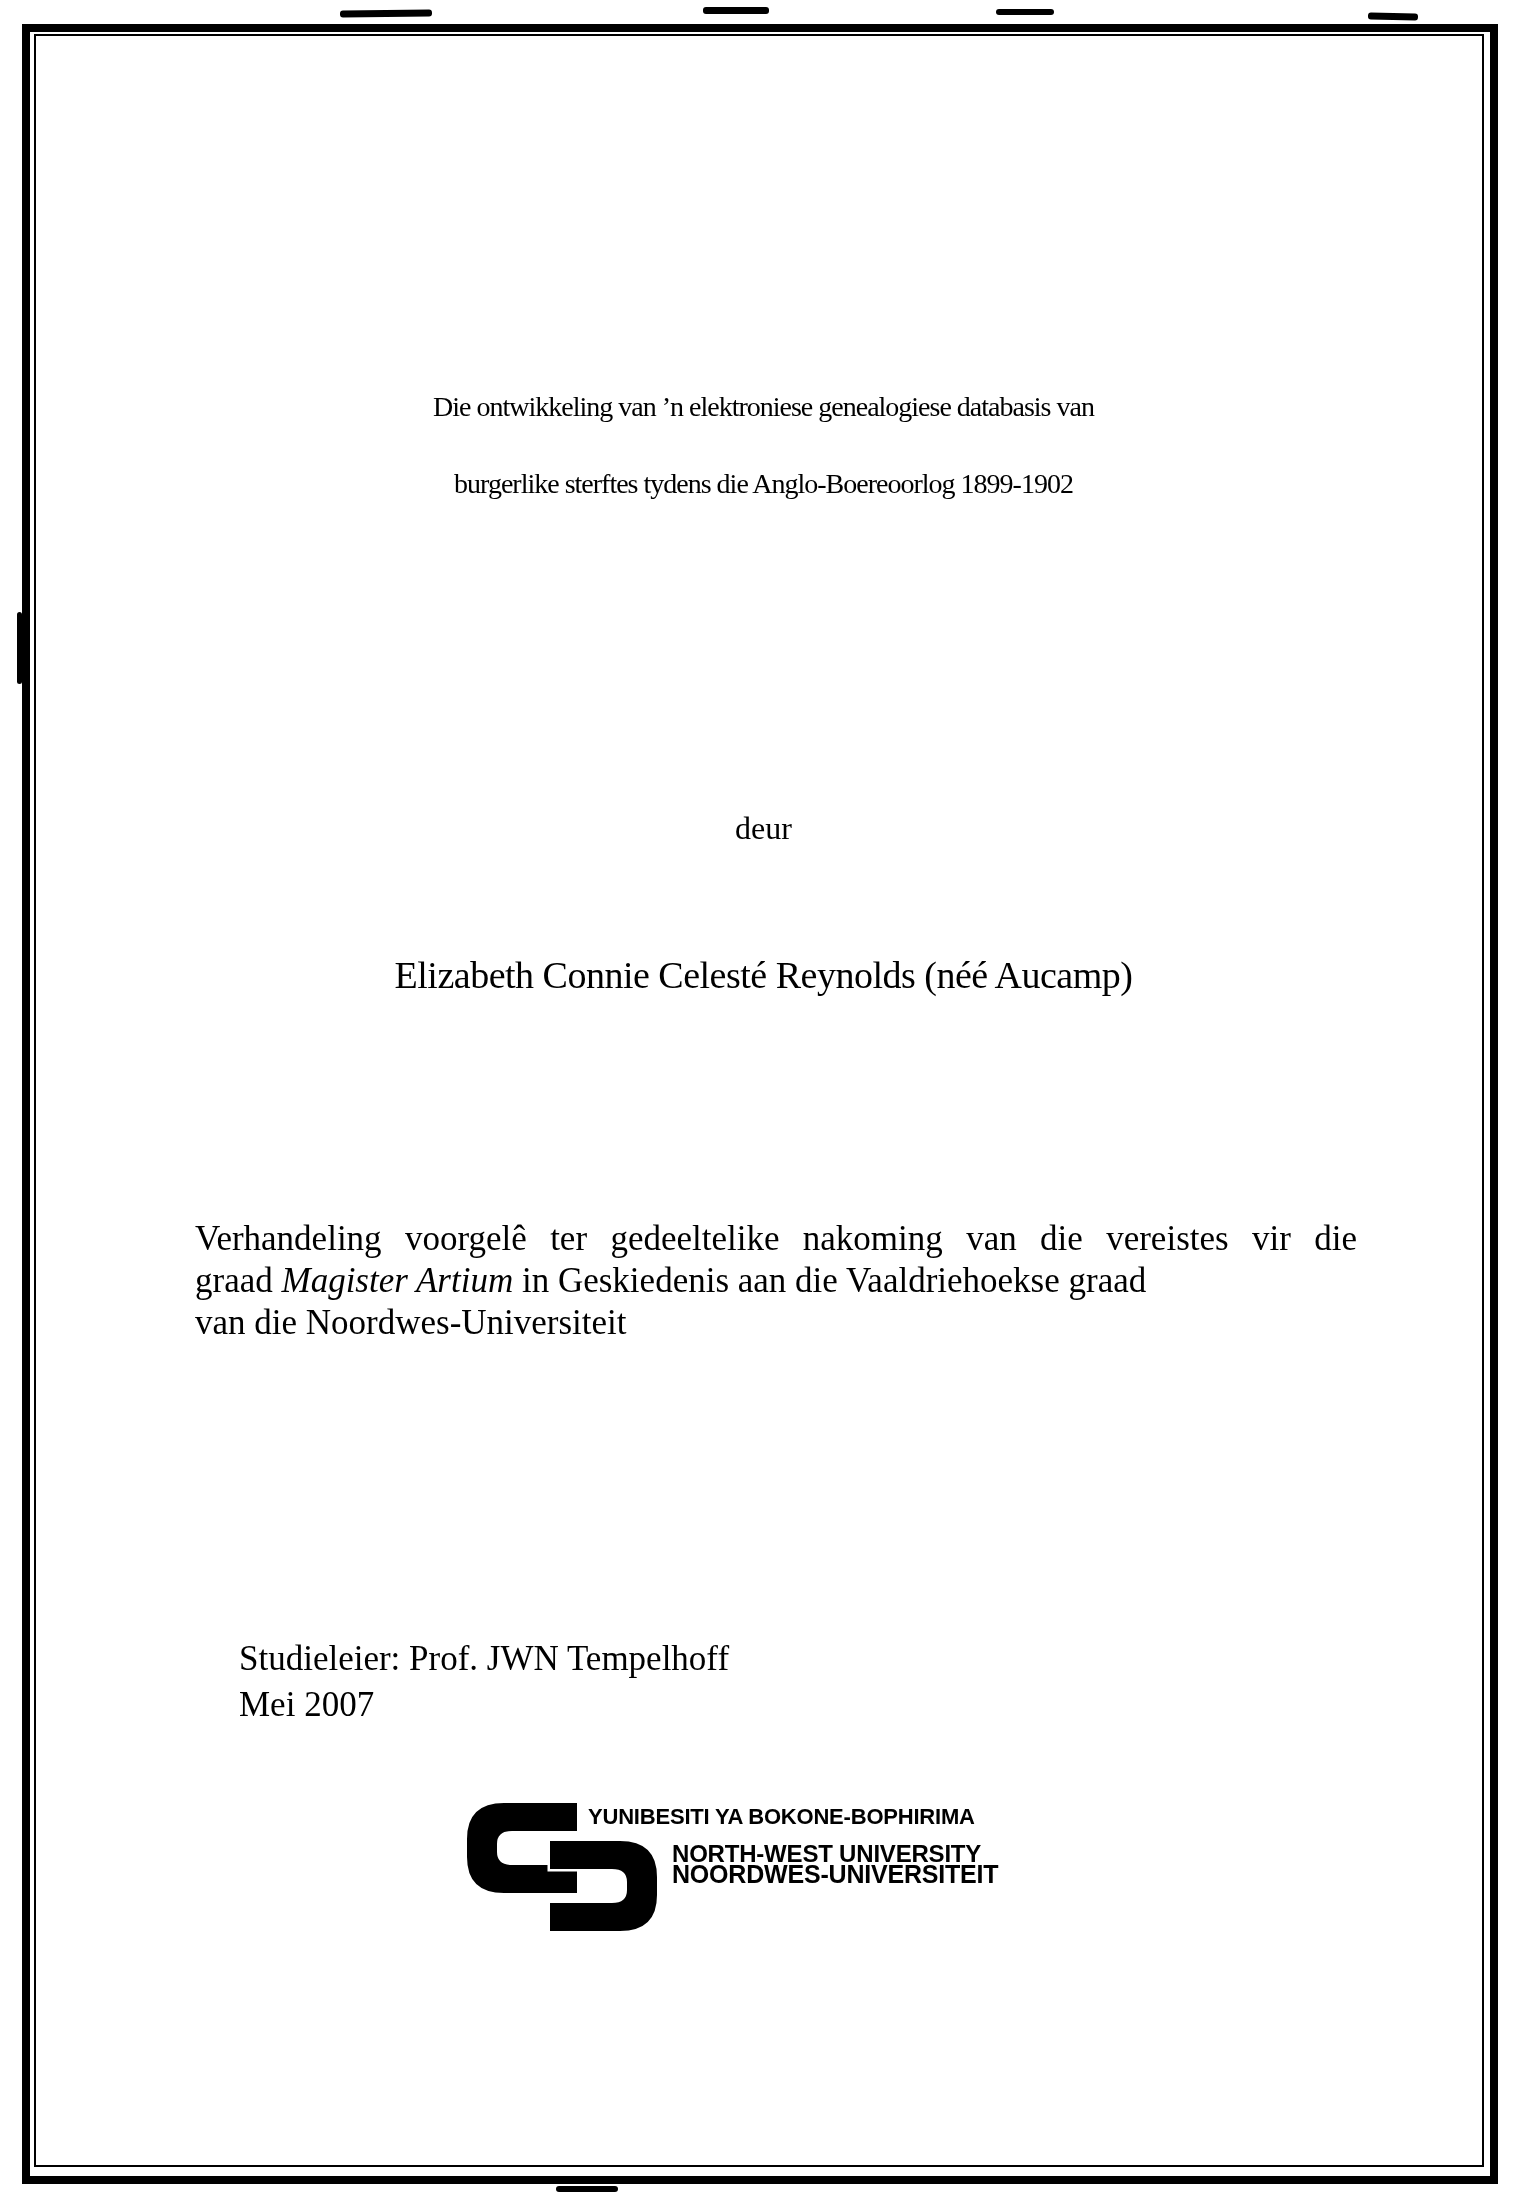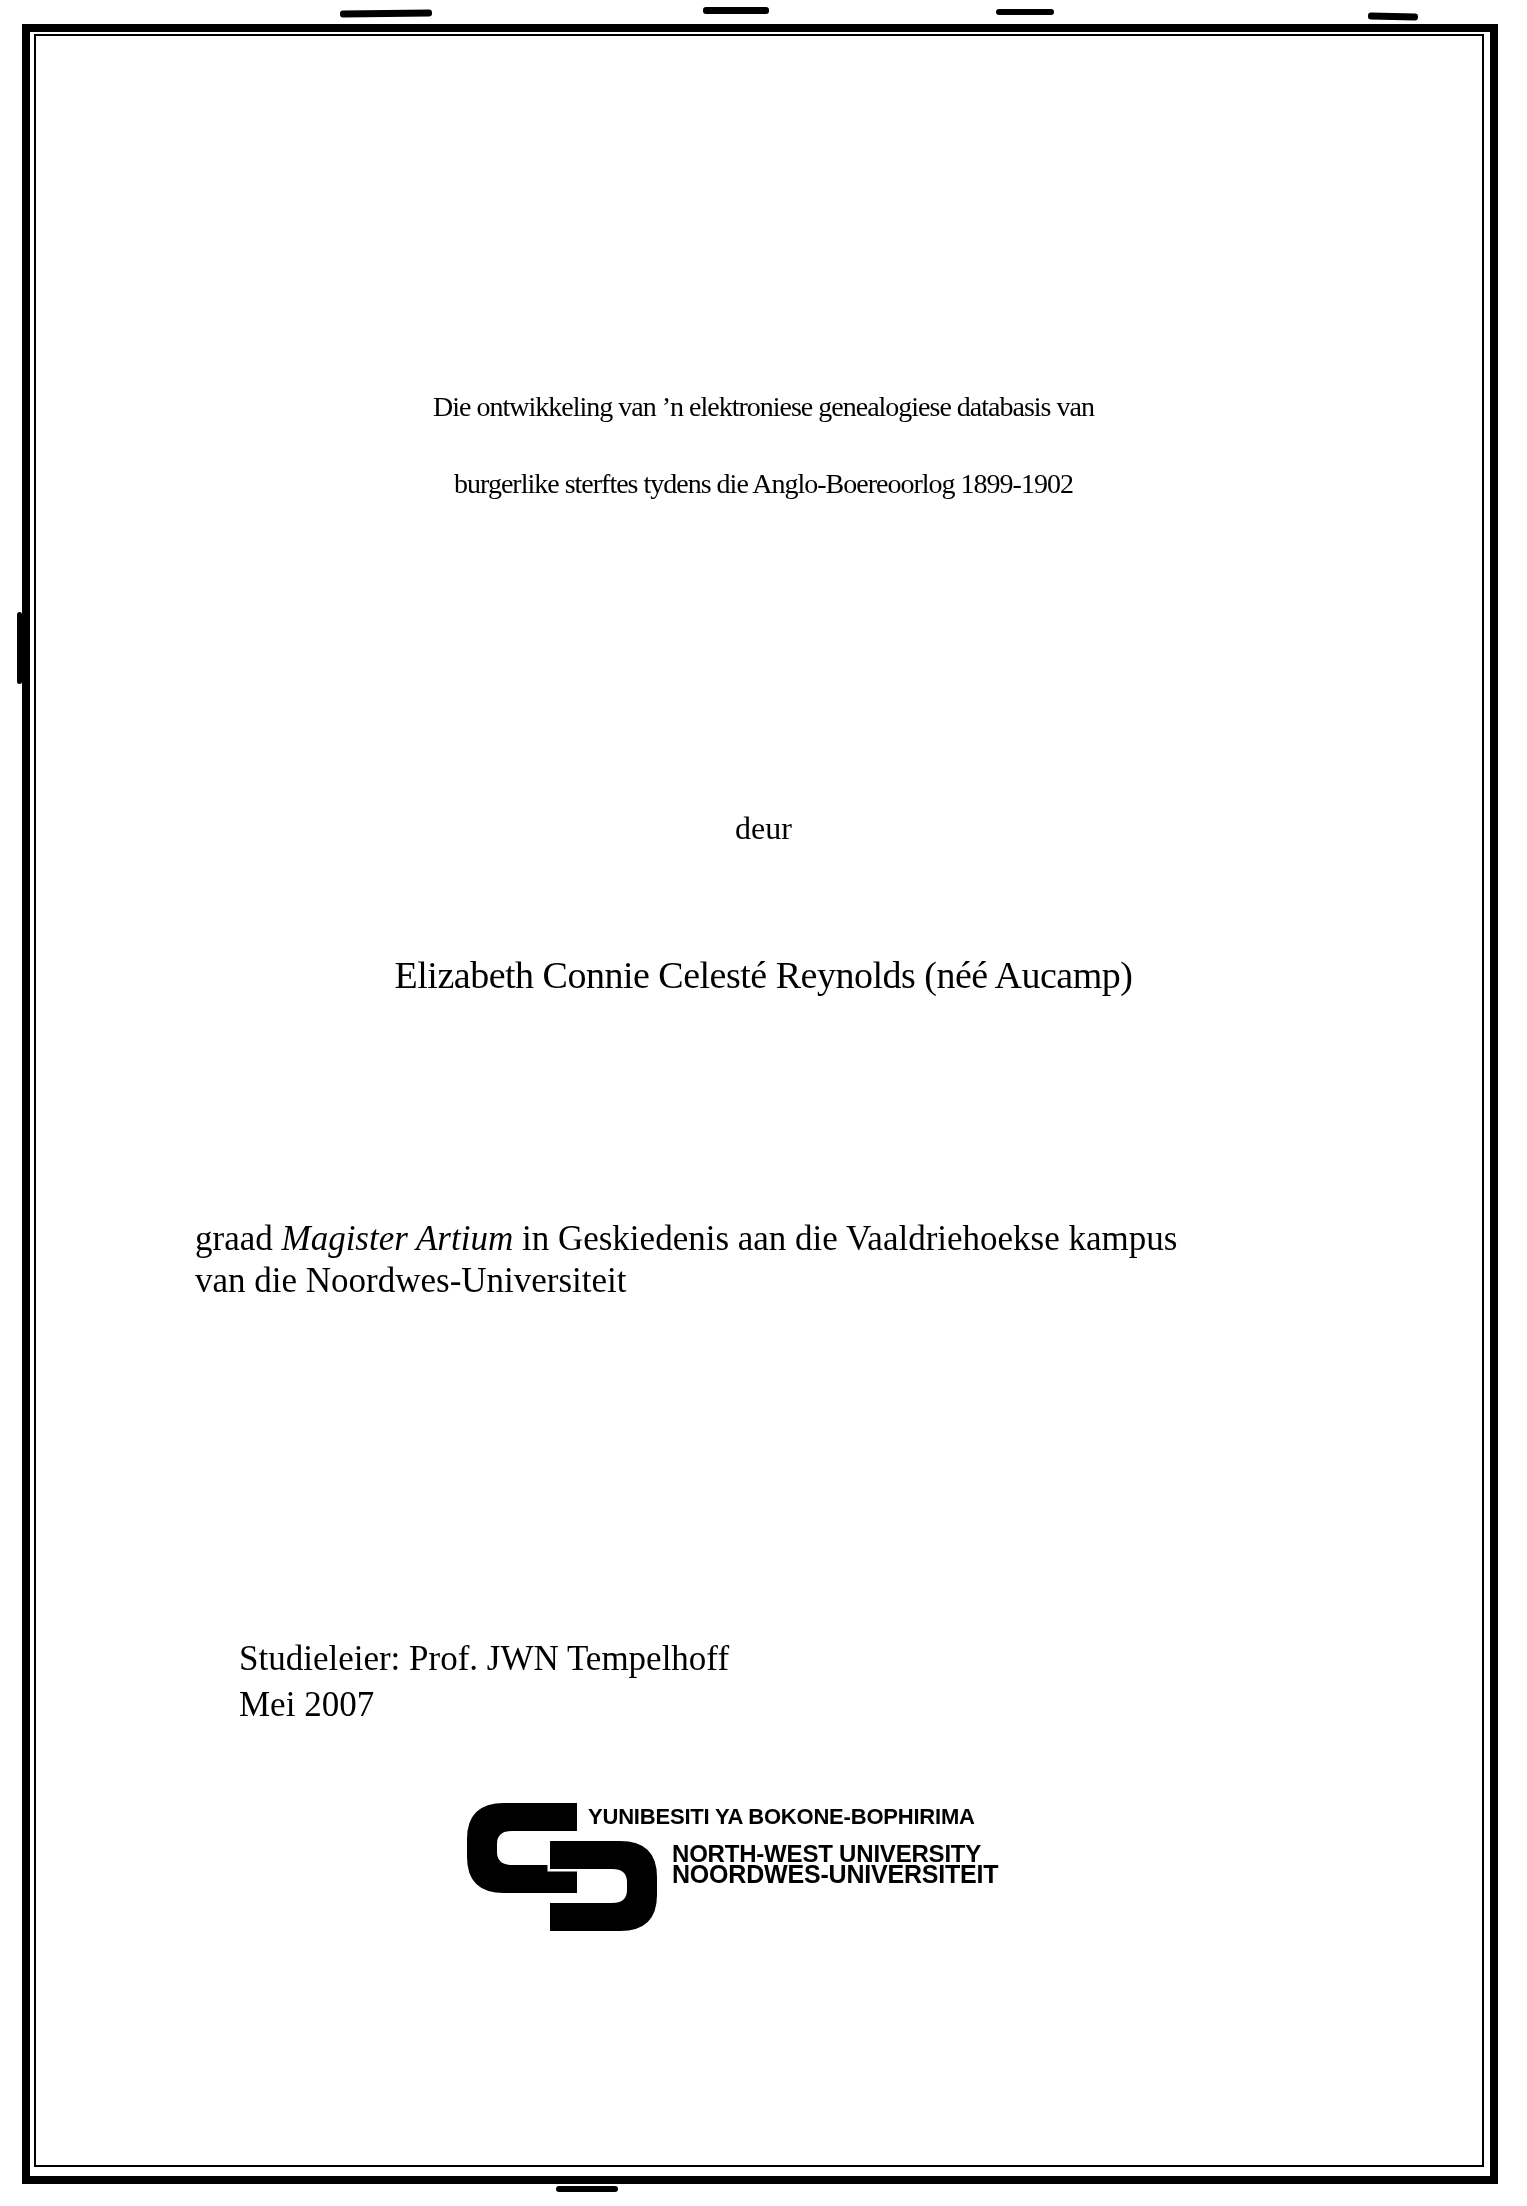--- a/index.html
+++ b/index.html
@@ -57,21 +57,22 @@
   <div class="frame-inner"></div>
 
   <div class="title-line title-1">Die ontwikkeling van ’n elektroniese genealogiese databasis van</div>
   <div class="title-line title-2">burgerlike sterftes tydens die Anglo-Boereoorlog 1899-1902</div>
 
   <div class="byline">deur</div>
 
   <div class="author">Elizabeth Connie Celesté Reynolds (néé Aucamp)</div>
 
   <div class="statement">
-    <div><span>graad </span><span class="italic">Magister Artium</span><span> in Geskiedenis aan die Vaaldriehoekse kampus</span></div>
+    <div class="justified">Verhandeling voorgelê ter gedeeltelike nakoming van die vereistes vir die</div>
+    <div><span>graad </span><span class="italic">Magister Artium</span><span> in Geskiedenis aan die Vaaldriehoekse graad</span></div>
     <div>van die Noordwes-Universiteit</div>
   </div>
 
   <div class="supervisor-block">
     <div>Studieleier: Prof. JWN Tempelhoff</div>
     <div>Mei 2007</div>
   </div>
 
   <svg class="logo-mark" width="200" height="132" viewBox="0 0 200 132" aria-hidden="true">
 

